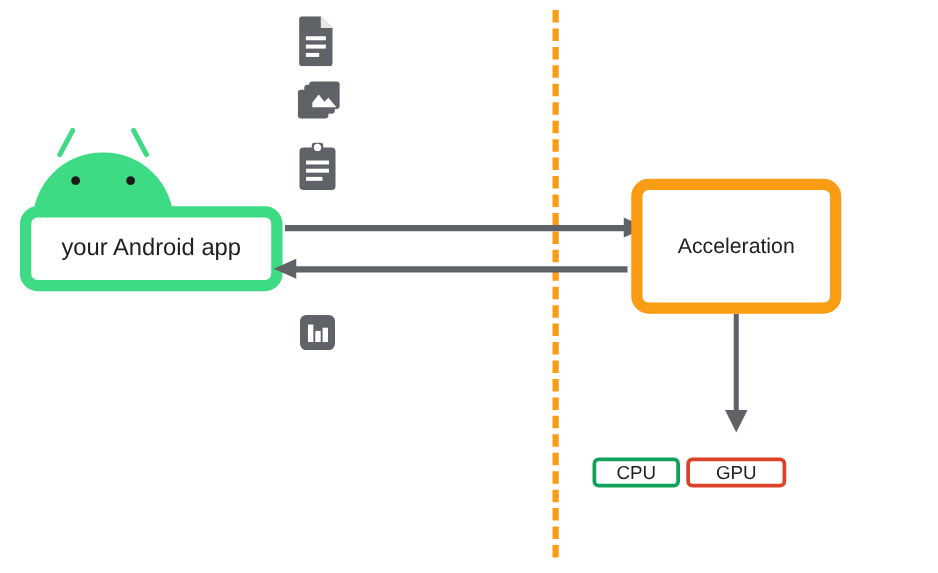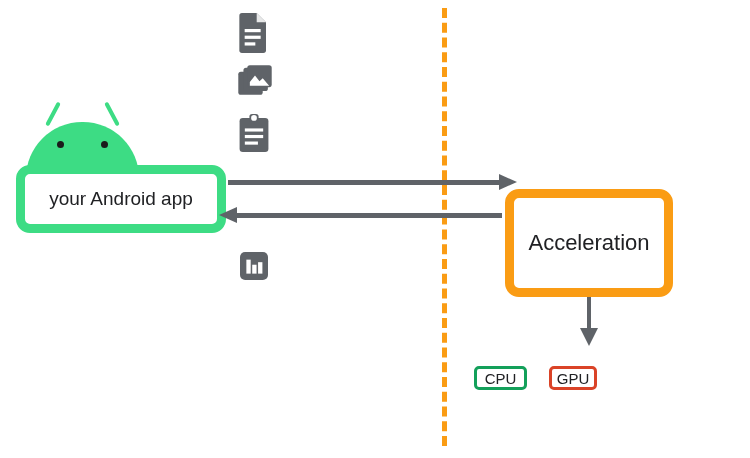--- a/index.html
+++ b/index.html
@@ -76,47 +76,46 @@
     font-size: 19px;
   }
 
   .card.api {
     left: 505px;
     top: 143px;
     width: 168px;
     height: 108px;
     border: 9px solid #fa9c14;
     border-radius: 14px;
-    font-size: 22px;
+    font-size: 17px;
     line-height: 1.45;
-    margin-top: 46px;
   }
 
   .chip {
     position: absolute;
     box-sizing: border-box;
     background: #ffffff;
     display: flex;
     align-items: center;
     justify-content: center;
     font-size: 15px;
     color: #202124;
     border-radius: 5px;
     height: 24px;
   }
   .chip.cpu {
     left: 474px;
     top: 366px;
-    width: 53px;
+    width: 70px;
     border: 3px solid #13a05a;
   }
   .chip.gpu {
     left: 549px;
     top: 366px;
-    width: 48px;
+    width: 80px;
     border: 3px solid #da4327;
     align-items: center;
   }
 
   
   .boundary {
     position: absolute;
     left: 442px;
     top: 8px;
     width: 0;

